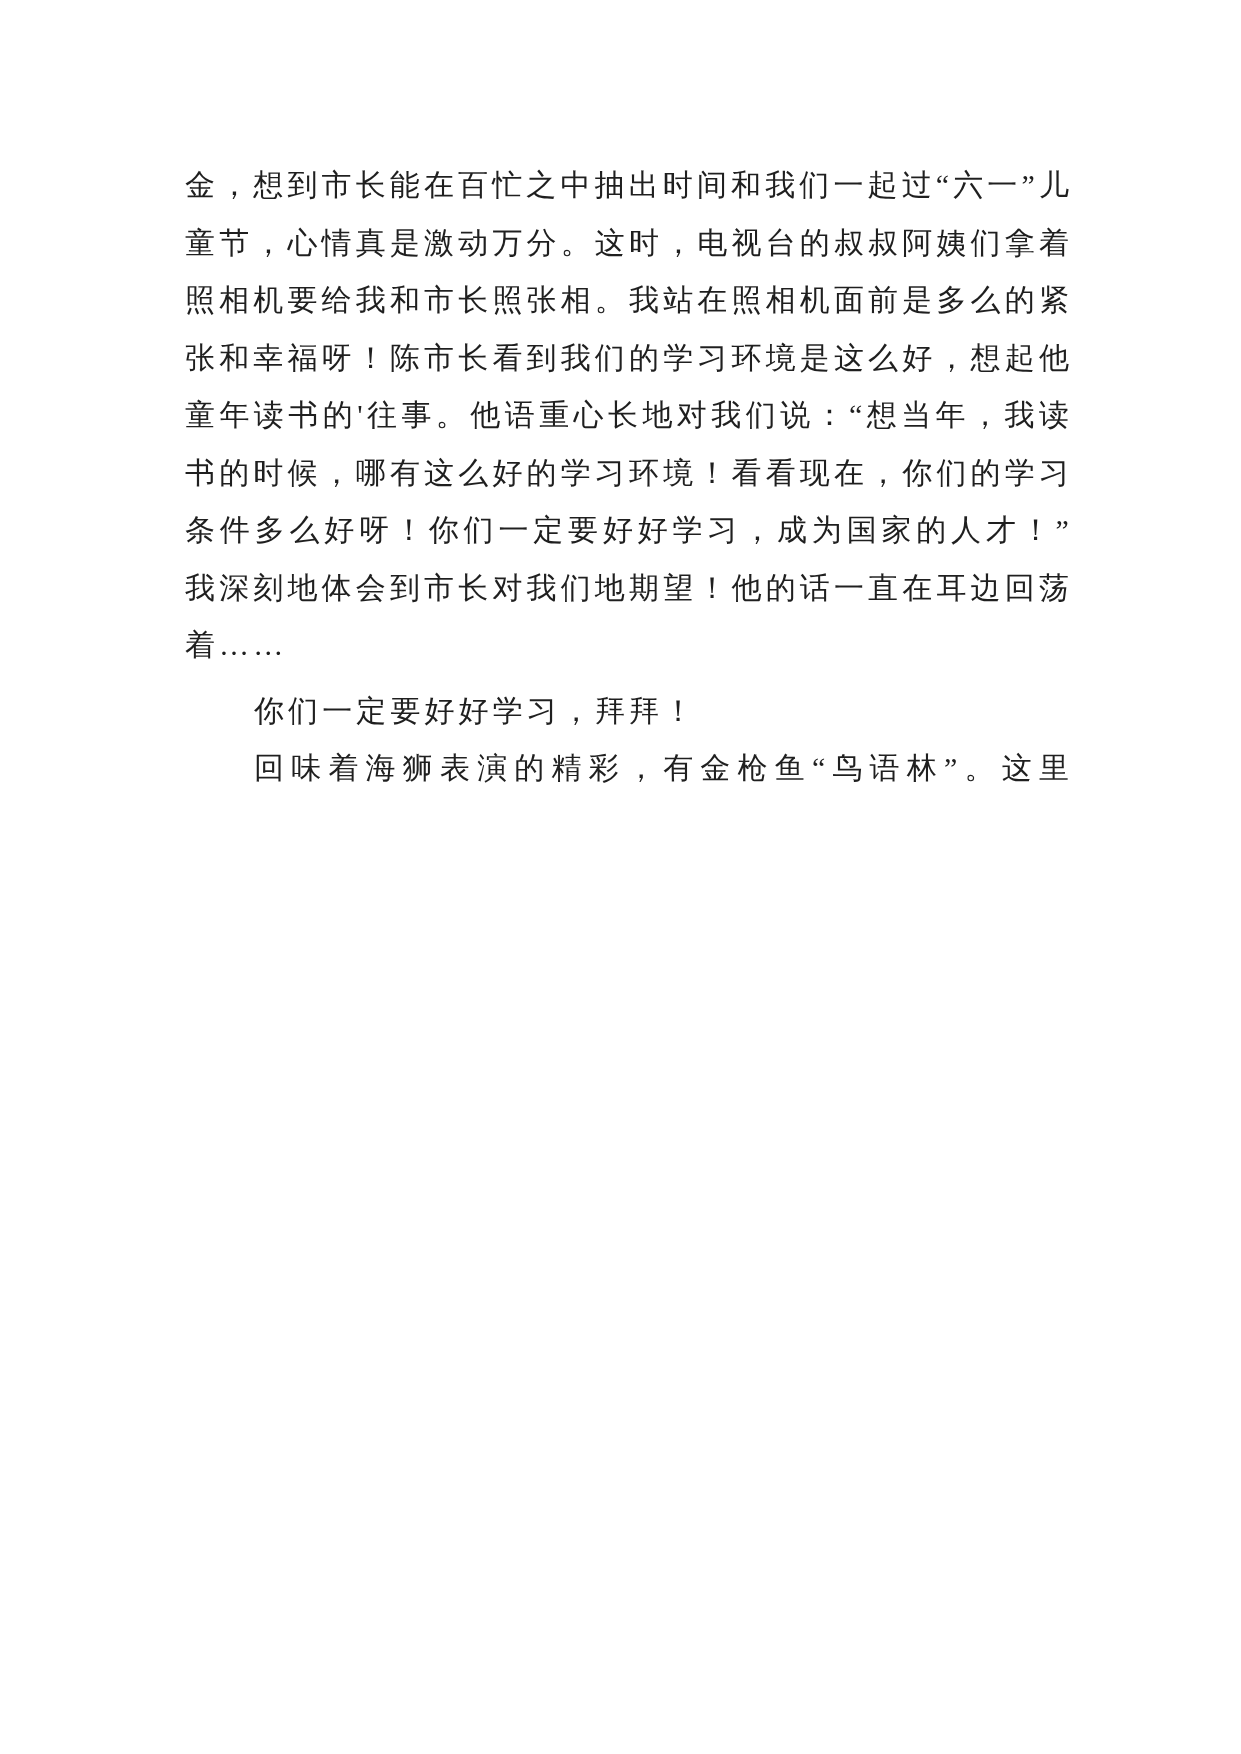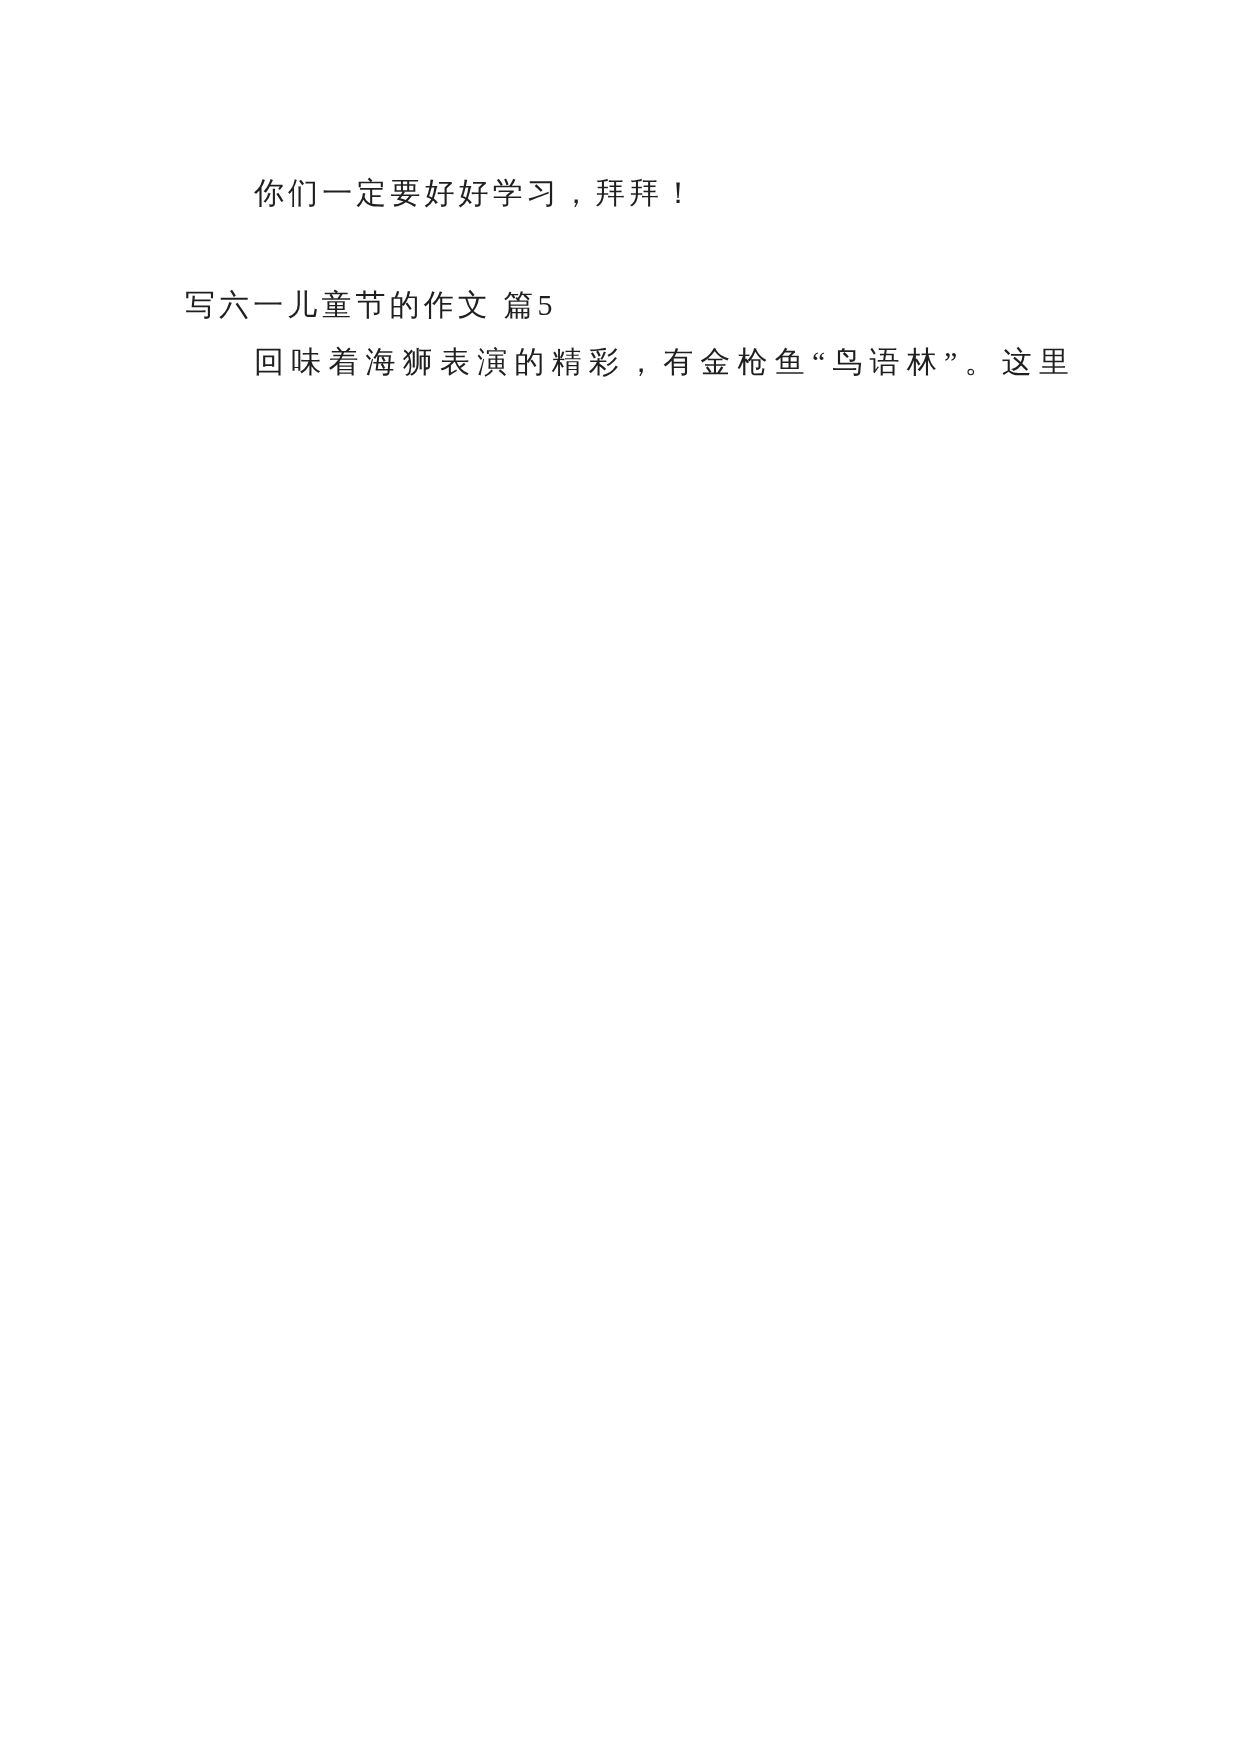--- a/index.html
+++ b/index.html
@@ -46,22 +46,22 @@
   }
   .fill-last {
     text-align-last: justify;
   }
 </style>
 </head>
 <body>
 
 <div class="page">
 
+  <p class="para">金，想到市长能在百忙之中抽出时间和我们一起过“六一”儿童节，心情真是激动万分。这时，电视台的叔叔阿姨们拿着照相机要给我和市长照张相。我站在照相机面前是多么的紧张和幸福呀！陈市长看到我们的学习环境是这么好，想起他童年读书的'往事。他语重心长地对我们说：“想当年，我读书的时候，哪有这么好的学习环境！看看现在，你们的学习条件多么好呀！你们一定要好好学习，成为国家的人才！”我深刻地体会到市长对我们地期望！他的话一直在耳边回荡着……</p>
 
   <p class="para indent gap-sm">你们一定要好好学习，拜拜！</p>
 
-  <h2 class="heading">写六一儿童节的作文 篇5</h2>
 
 
 
   <p class="para indent fill-last">回味着海狮表演的精彩，有金枪鱼“鸟语林”。这里</p>
 
 </div>
 
 </body></html>

